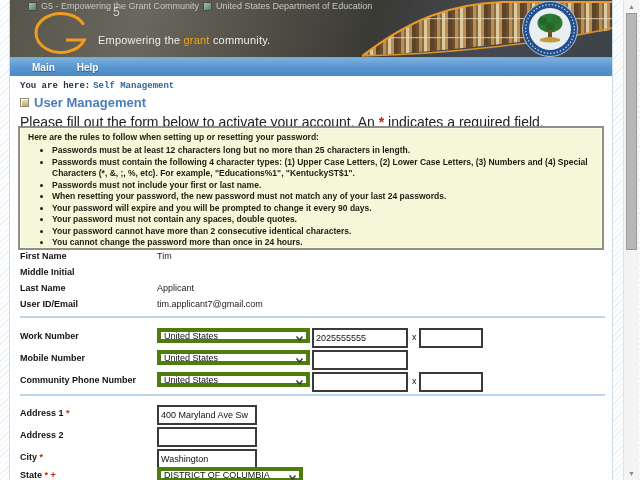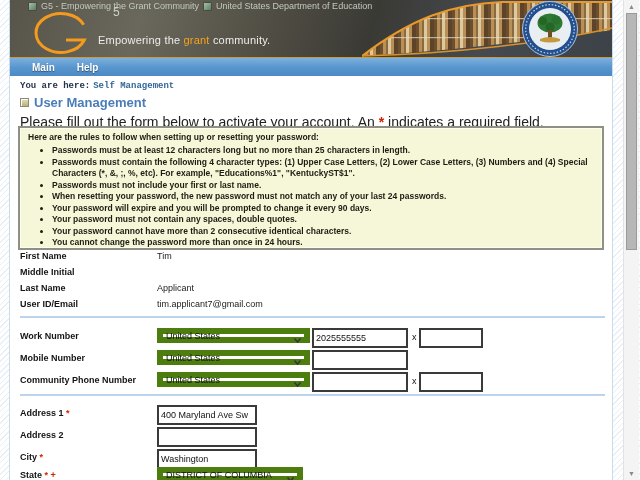--- a/index.html
+++ b/index.html
@@ -42,21 +42,21 @@
   .rules{position:absolute;left:8px;top:126px;width:586px;height:124px;box-sizing:border-box;
     background:#f6f6d8;border:2px solid #8f8f85;box-shadow:inset 0 0 0 1px #fdfdee;
     padding:4px 8px;color:#1d1d12;}
   .rules .rtitle{font-size:8.5px;font-weight:bold;margin-bottom:3px;}
   .rules ul{margin:0;padding-left:24px;}
   .rules li{font-size:8.5px;font-weight:bold;line-height:11.5px;}
   
   .flabel{font-size:9px;font-weight:bold;color:#141414;white-space:nowrap;}
   .fvalue{font-size:9px;color:#222;}
   .sep{position:absolute;left:10px;width:585px;height:2px;background:#bcd4ec;}
-  .fselect{position:absolute;height:15px;box-sizing:border-box;border:6px solid #4d7c0f;background:#fff;
+  .fselect{position:absolute;height:15px;box-sizing:border-box;border:4px solid #4d7c0f;background:#fff;
     font-size:9px;color:#111;display:flex;align-items:center;padding:0 14px 0 3px;cursor:pointer;}
   .fselect .chev{position:absolute;right:3px;top:4px;}
   .tinput{position:absolute;height:15px;box-sizing:border-box;border:2px solid #3a3a3a;background:#fff;
     font-size:9px;color:#111;padding:8px 2px;font-family:"Liberation Sans",sans-serif;}
   .xsep{font-size:9px;color:#111;}
   
   .scrollbar{position:absolute;left:623px;top:0;width:16px;height:480px;background:#f4f4f4;
     border-left:1px solid #e2e2e2;box-sizing:border-box;}
   .sb-thumb{position:absolute;left:2px;top:13px;width:11px;height:237px;background:#b7b7b7;
     border:1px solid #9a9a9a;box-sizing:border-box;cursor:pointer;}

